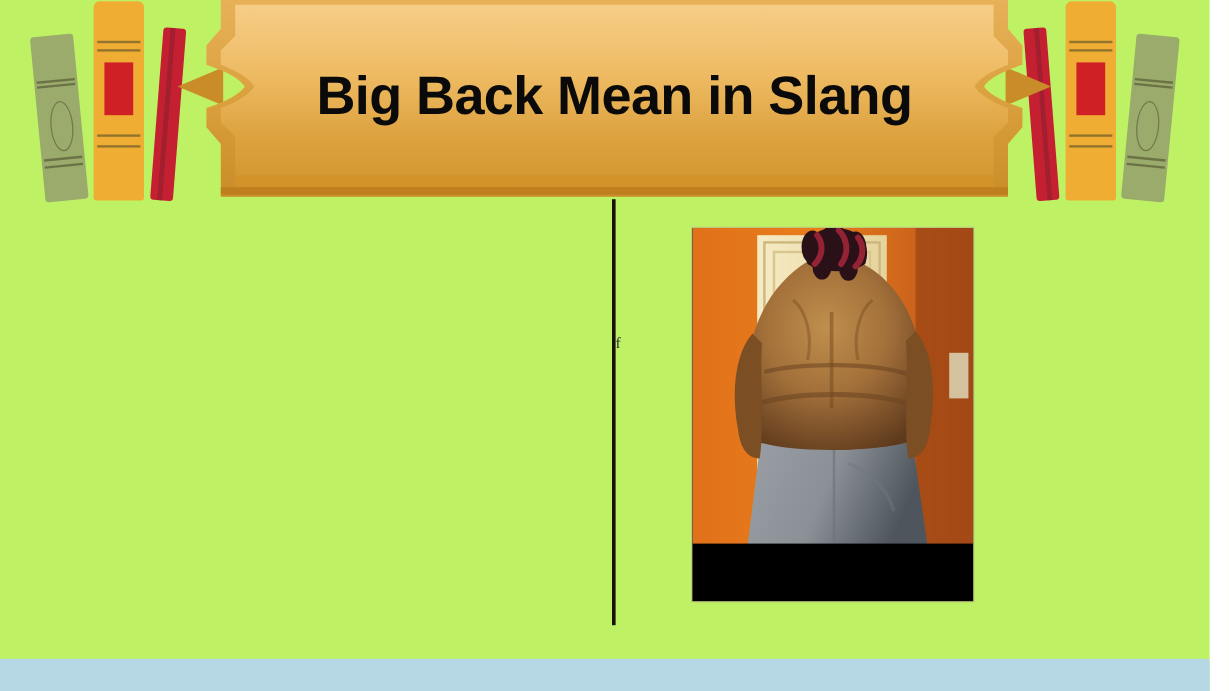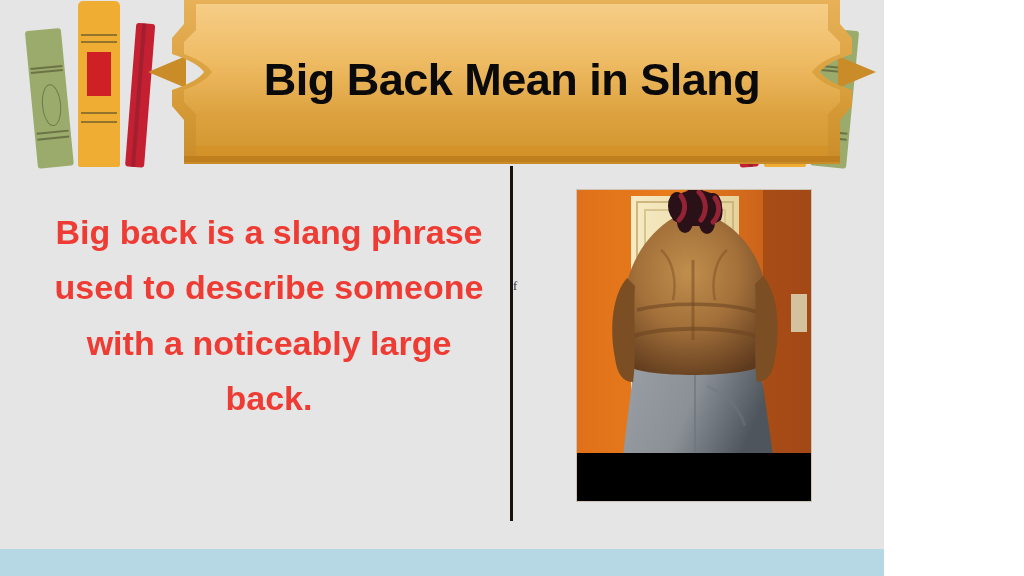--- a/index.html
+++ b/index.html
@@ -2,23 +2,23 @@
 <html><head>
 <meta charset="utf-8">
 <style>
   html, body {
     margin: 0;
     padding: 0;
     background: #ffffff;
   }
   #slide {
     position: relative;
-    width: 884px;
+    width: 1008px;
     height: 576px;
-    background: #e5e5e5;
+    background: #bef264;
     overflow: hidden;
     font-family: "Liberation Sans", sans-serif;
   }
 
   
   .bottom-bar {
     position: absolute;
     left: 0;
     top: 549px;
     width: 1024px;
@@ -280,21 +280,20 @@
 
       <rect x="48" y="152" width="632" height="10" fill="#d29228" opacity="0.85"></rect>
       <rect x="36" y="162" width="656" height="6" fill="#c07f1f"></rect>
     </svg>
     <div class="banner-title">Big Back Mean in Slang</div>
   </div>
 
   <div class="divider"></div>
   <div class="stray-glyph">f</div>
 
-  <div class="caption">Big back is a slang phrase used to describe someone with a noticeably large back.</div>
 
   <div class="photo">
     <svg viewBox="0 0 234 311" preserveAspectRatio="none">
       <defs>
         <linearGradient id="wallG" x1="0" y1="0" x2="1" y2="0">
           <stop offset="0%" stop-color="#e0711a"></stop>
           <stop offset="45%" stop-color="#ea7d1c"></stop>
           <stop offset="100%" stop-color="#b9531a"></stop>
         </linearGradient>
         <radialGradient id="backG" cx="45%" cy="35%" r="72%">

